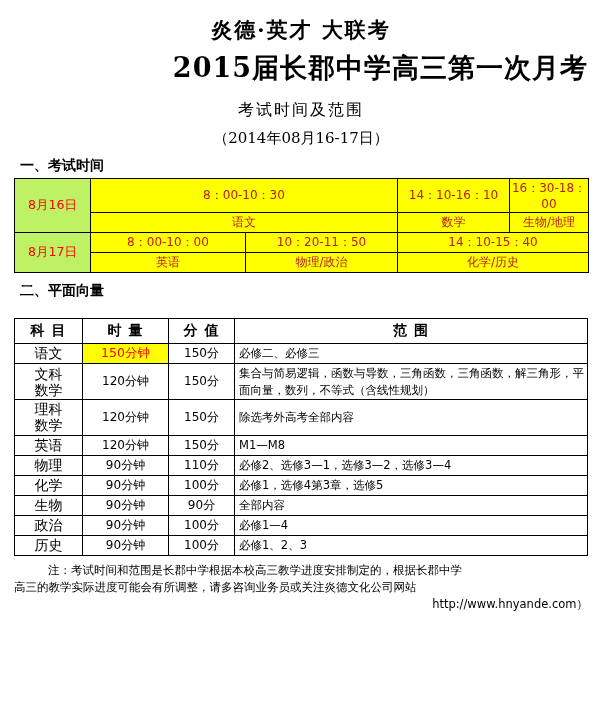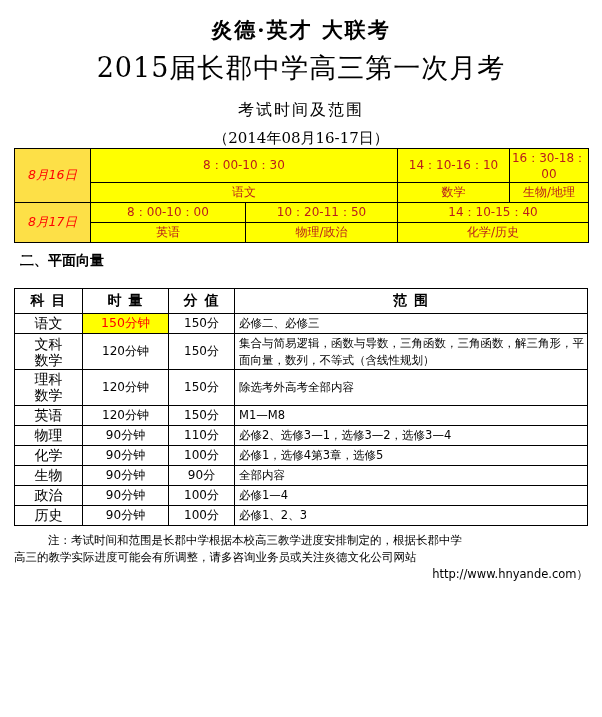--- a/index.html
+++ b/index.html
@@ -27,23 +27,24 @@
   .hdr-line1 {
     font-family: "DejaVu Serif", "Liberation Serif", serif;
     font-size: 21px;
     font-weight: bold;
     letter-spacing: 2px;
     margin-top: 8px;
   }
   .hdr-line2 {
     font-family: "DejaVu Serif", "Liberation Serif", serif;
     font-size: 27px;
-    font-weight: normal;
+    font-weight: bold;
     letter-spacing: 1px;
     margin-top: 6px;
+    text-align: right;
   }
   .hdr-line3 {
     font-family: "DejaVu Serif", "Liberation Serif", serif;
     font-size: 16px;
     letter-spacing: 2px;
     margin-top: 14px;
   }
   .hdr-line4 {
     font-family: "DejaVu Serif", "Liberation Serif", serif;
     font-size: 15px;
@@ -69,23 +70,22 @@
     height: 17px;
     text-align: center;
     vertical-align: middle;
     font-size: 12px;
     font-family: "DejaVu Sans", "Liberation Sans", sans-serif;
   }
   .t1 .yellow-bg { background: #ffff00; }
   .t1 .red { color: #b91c1c; }
   .t1 .date-cell {
     color: #ff0000;
-    background: #fde047;
+    background: #bef264;
     font-size: 12.5px;
-    font-style: italic;
   }
 
   .t2 {
     margin-top: 18px;
   }
   .t2 td, .t2 th {
     border: 1px solid #000000;
     font-size: 12.5px;
     vertical-align: middle;
     font-family: "DejaVu Sans", "Liberation Sans", sans-serif;
@@ -134,20 +134,21 @@
 
 <div class="page">
 
   <div class="hdr">
     <div class="hdr-line1">炎德·英才 大联考</div>
     <div class="hdr-line2">2015届长郡中学高三第一次月考</div>
     <div class="hdr-line3">考试时间及范围</div>
     <div class="hdr-line4">（2014年08月16-17日）</div>
   </div>
 
+  <div class="sect-title">一、考试时间</div>
 
   <table class="t1">
     <colgroup>
       <col style="width:76px">
       <col style="width:155px">
       <col style="width:152px">
       <col style="width:112px">
       <col style="width:79px">
     </colgroup>
     <tbody>

